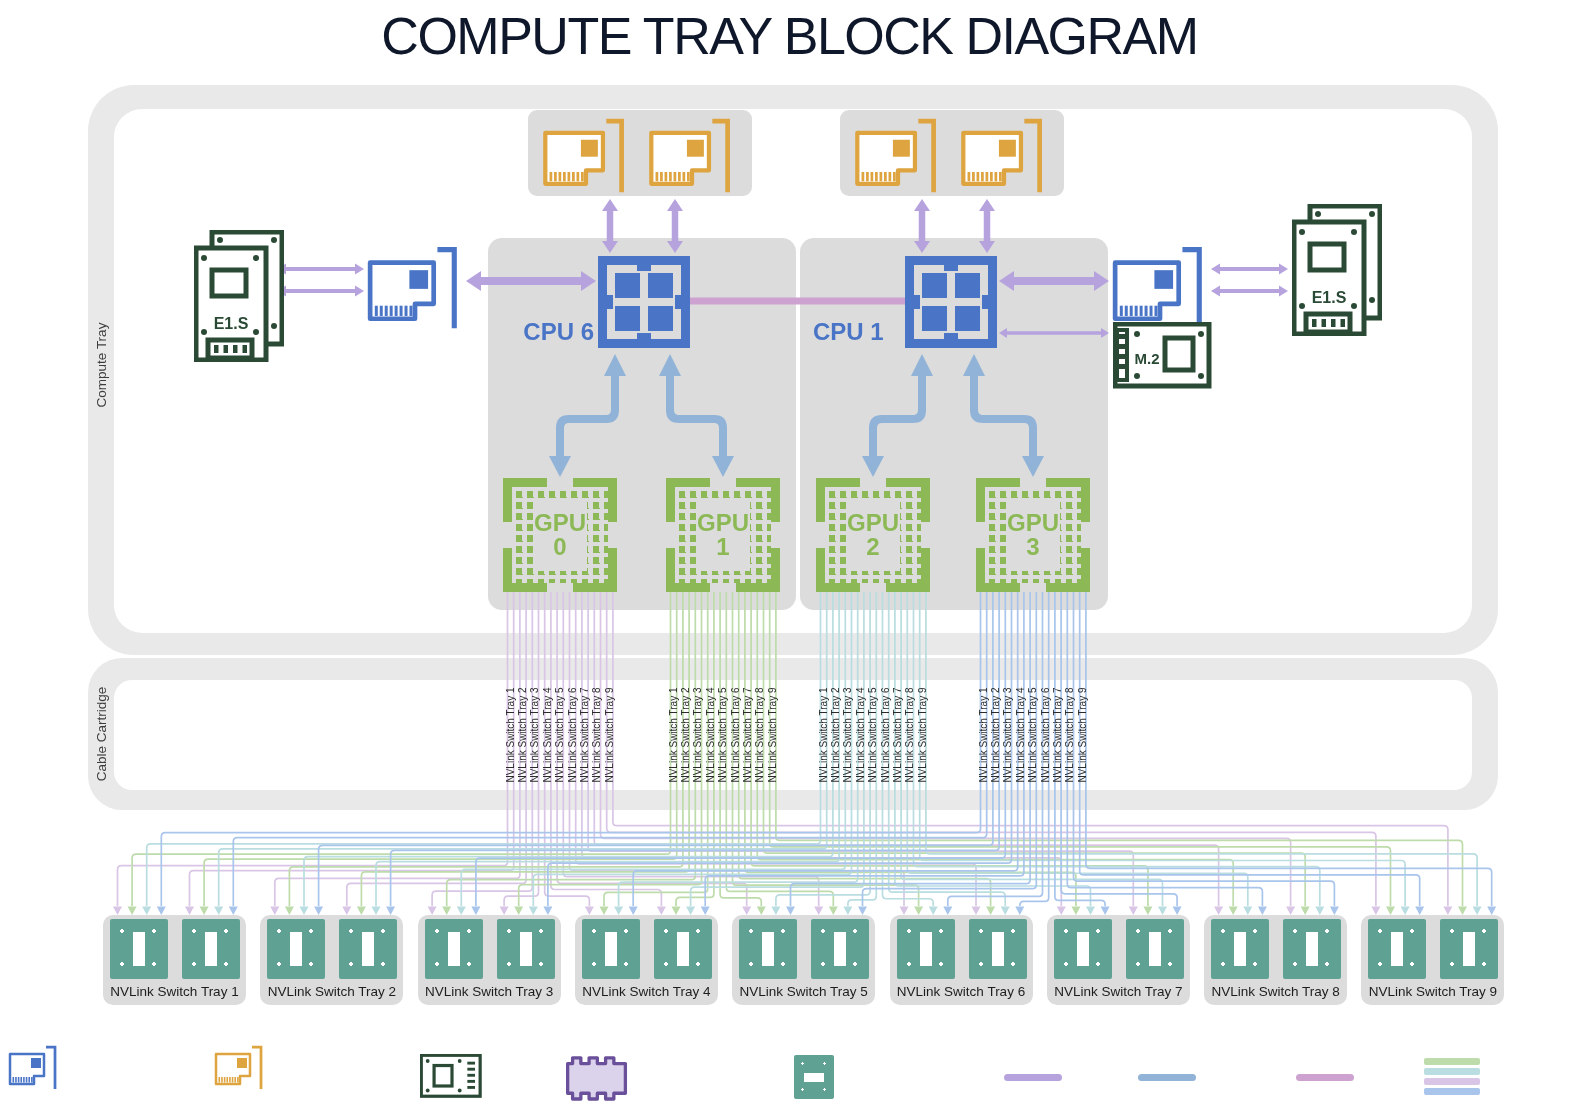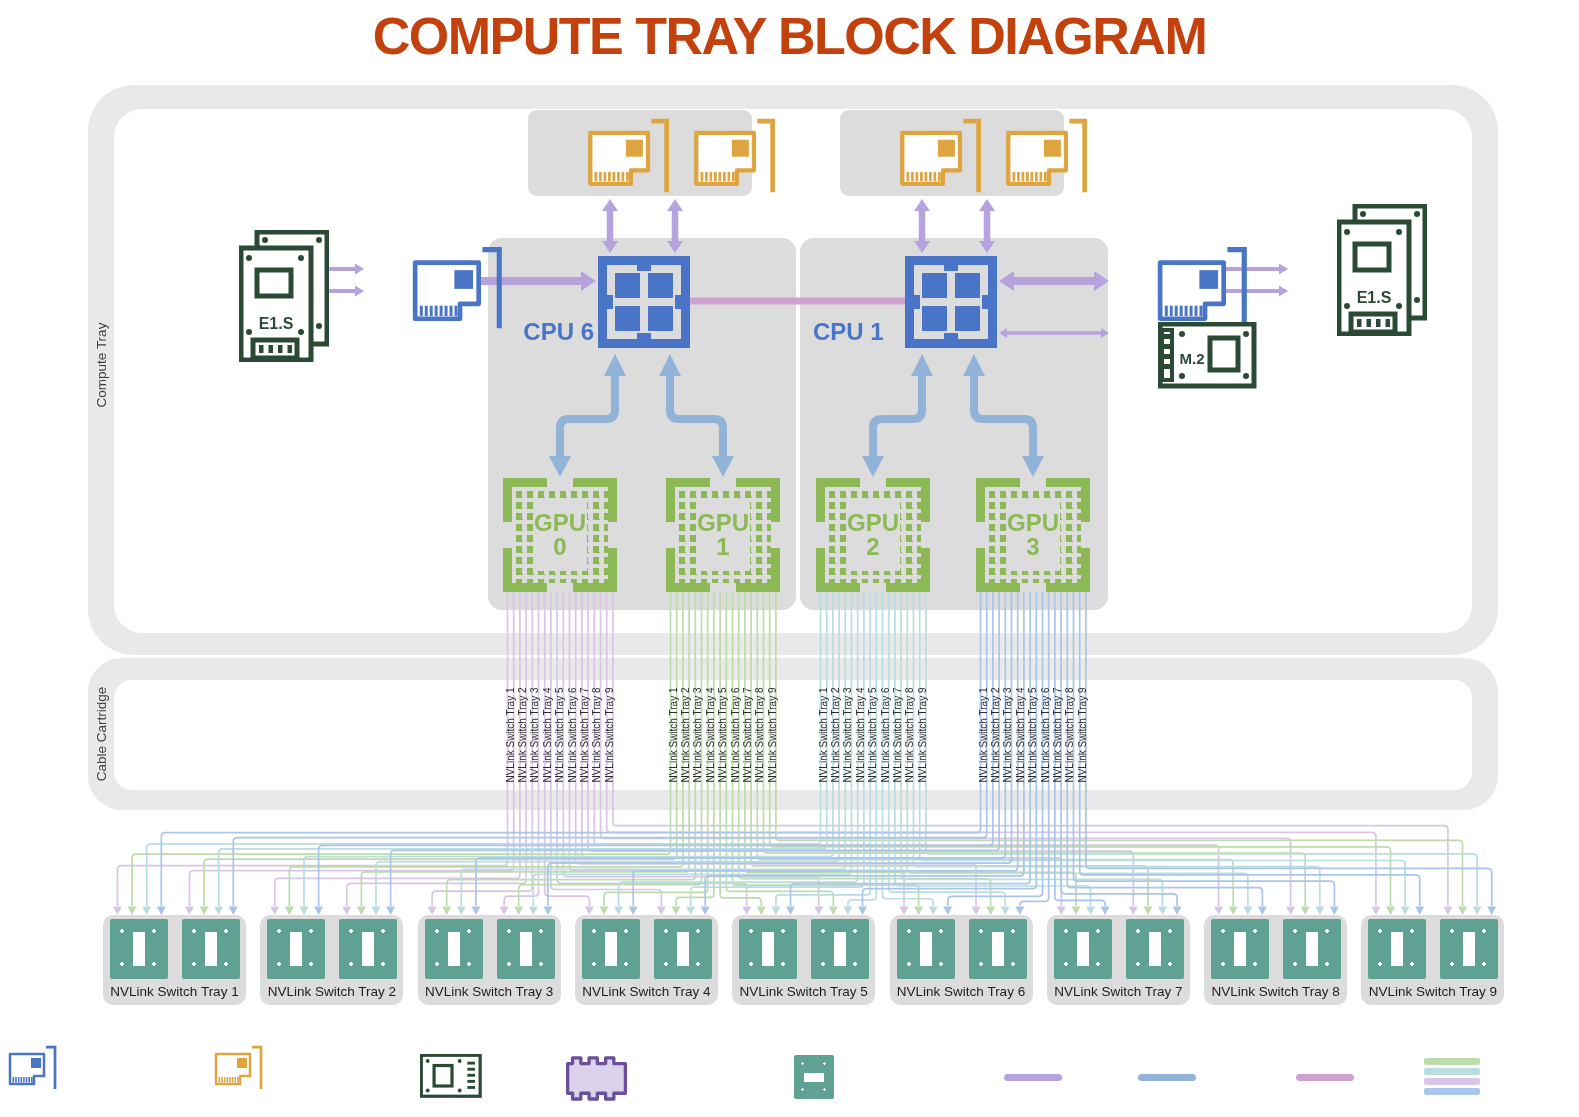--- a/index.html
+++ b/index.html
@@ -1,19 +1,19 @@
 <!DOCTYPE html>
 <html><head>
 <meta charset="utf-8">
 <style>
   html,body{margin:0;padding:0;background:#fff;}
   .stage{position:relative;width:1579px;height:1117px;background:#fff;overflow:hidden;
          font-family:"Liberation Sans","DejaVu Sans",sans-serif;}
   .title{position:absolute;left:0;top:6px;width:100%;text-align:center;
-         font-size:52px;font-weight:700;letter-spacing:-1.5px;color:#c2410c;}
+         font-size:52px;font-weight:400;letter-spacing:-1.5px;color:#0f172a;}
   
   .frame{position:absolute;background:#e9e9e9;border-radius:46px;z-index:1;}
   .frame .inner{position:absolute;left:26px;right:26px;top:24px;bottom:22px;background:#fff;border-radius:28px;}
   .vlabel{position:absolute;height:14px;font-size:13.5px;color:#3d3d3d;text-align:center;
           transform:rotate(-90deg);white-space:nowrap;z-index:6;}
   
   .gbox{position:absolute;background:#dcdcdc;z-index:10;}
   
   .cpu-chip{position:absolute;width:92px;height:92px;border:9px solid #4a75c7;z-index:40;
             box-sizing:border-box;display:grid;grid-template-columns:1fr 1fr;grid-template-rows:1fr 1fr;
@@ -32,21 +32,21 @@
             background-size:11px 11px;background-position:4px 4px;}
   .gpu-chip .gnotch{position:absolute;background:#dcdcdc;}
   .gnotch.t{left:50%;margin-left:-13px;top:-9px;width:26px;height:9px;}
   .gnotch.b{left:50%;margin-left:-13px;bottom:-9px;width:26px;height:9px;}
   .gnotch.l{top:50%;margin-top:-13px;left:-9px;width:9px;height:26px;}
   .gnotch.r{top:50%;margin-top:-13px;right:-9px;width:9px;height:26px;}
   .gpu-core{position:absolute;left:50%;top:50%;transform:translate(-50%,-50%);width:54px;height:72px;
             background:#dcdcdc;display:flex;flex-direction:column;align-items:center;justify-content:center;
             color:#8cb956;font-weight:700;font-size:24px;line-height:1.02;}
   
-  .icon-abs{position:absolute;z-index:40;margin-left:45px;}
+  .icon-abs{position:absolute;z-index:40;}
   .icon-abs svg{display:block;width:100%;height:100%;}
   
   #overlay{position:absolute;left:0;top:0;z-index:30;}
   
   .blabel{position:absolute;width:104px;height:12px;font-size:10px;color:#2b2b2b;text-align:center;
           white-space:nowrap;transform:rotate(-90deg);z-index:35;}
   
   .tray{position:absolute;width:143px;height:90px;background:#dcdcdc;border-radius:10px;z-index:20;}
   .sw-chip{position:absolute;top:4px;width:58px;height:60px;background:#5fa193;border-radius:2px;
     background-image:

